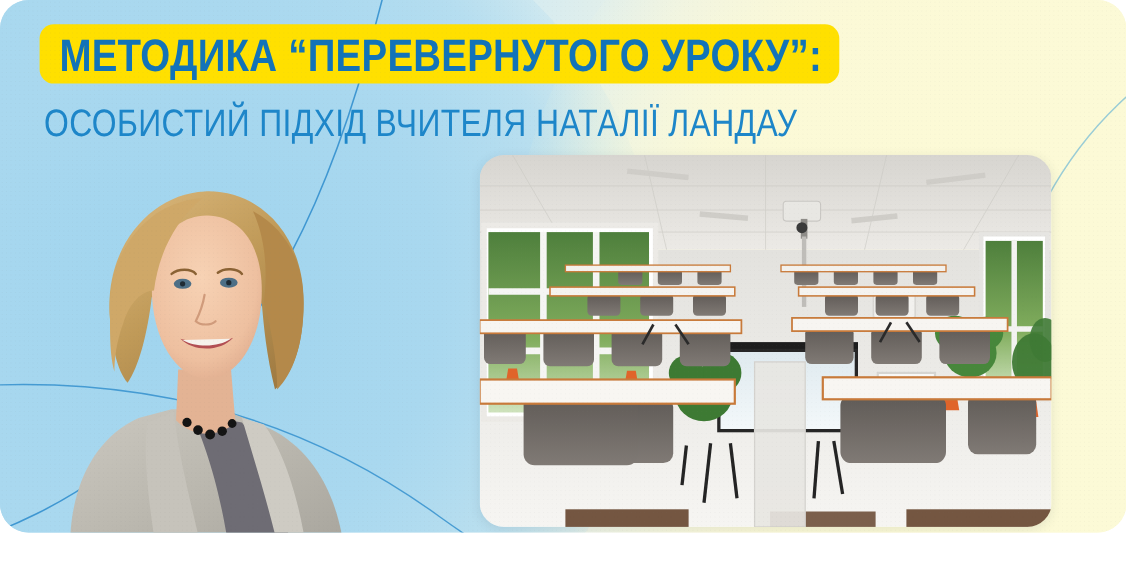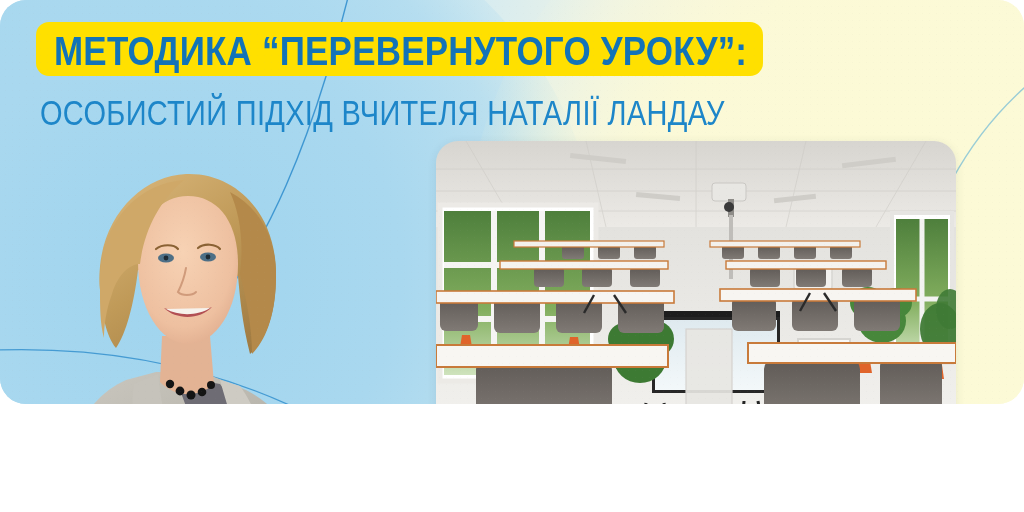--- a/index.html
+++ b/index.html
@@ -10,21 +10,21 @@
   body {
     width: 1024px;
     height: 512px;
     overflow: hidden;
     font-family: "Liberation Sans", sans-serif;
   }
 
   #banner-canvas {
     position: relative;
     width: 1024px;
-    height: 404px;
+    height: 484px;
     border-radius: 26px;
     overflow: hidden;
     background: linear-gradient(100deg,
         #a8d8ee 0%,
         #aedbef 16%,
         #bfe3f2 30%,
         #d7ecf0 44%,
         #ecf2e6 56%,
         #f7f5dc 68%,
         #fbf8d8 80%,

